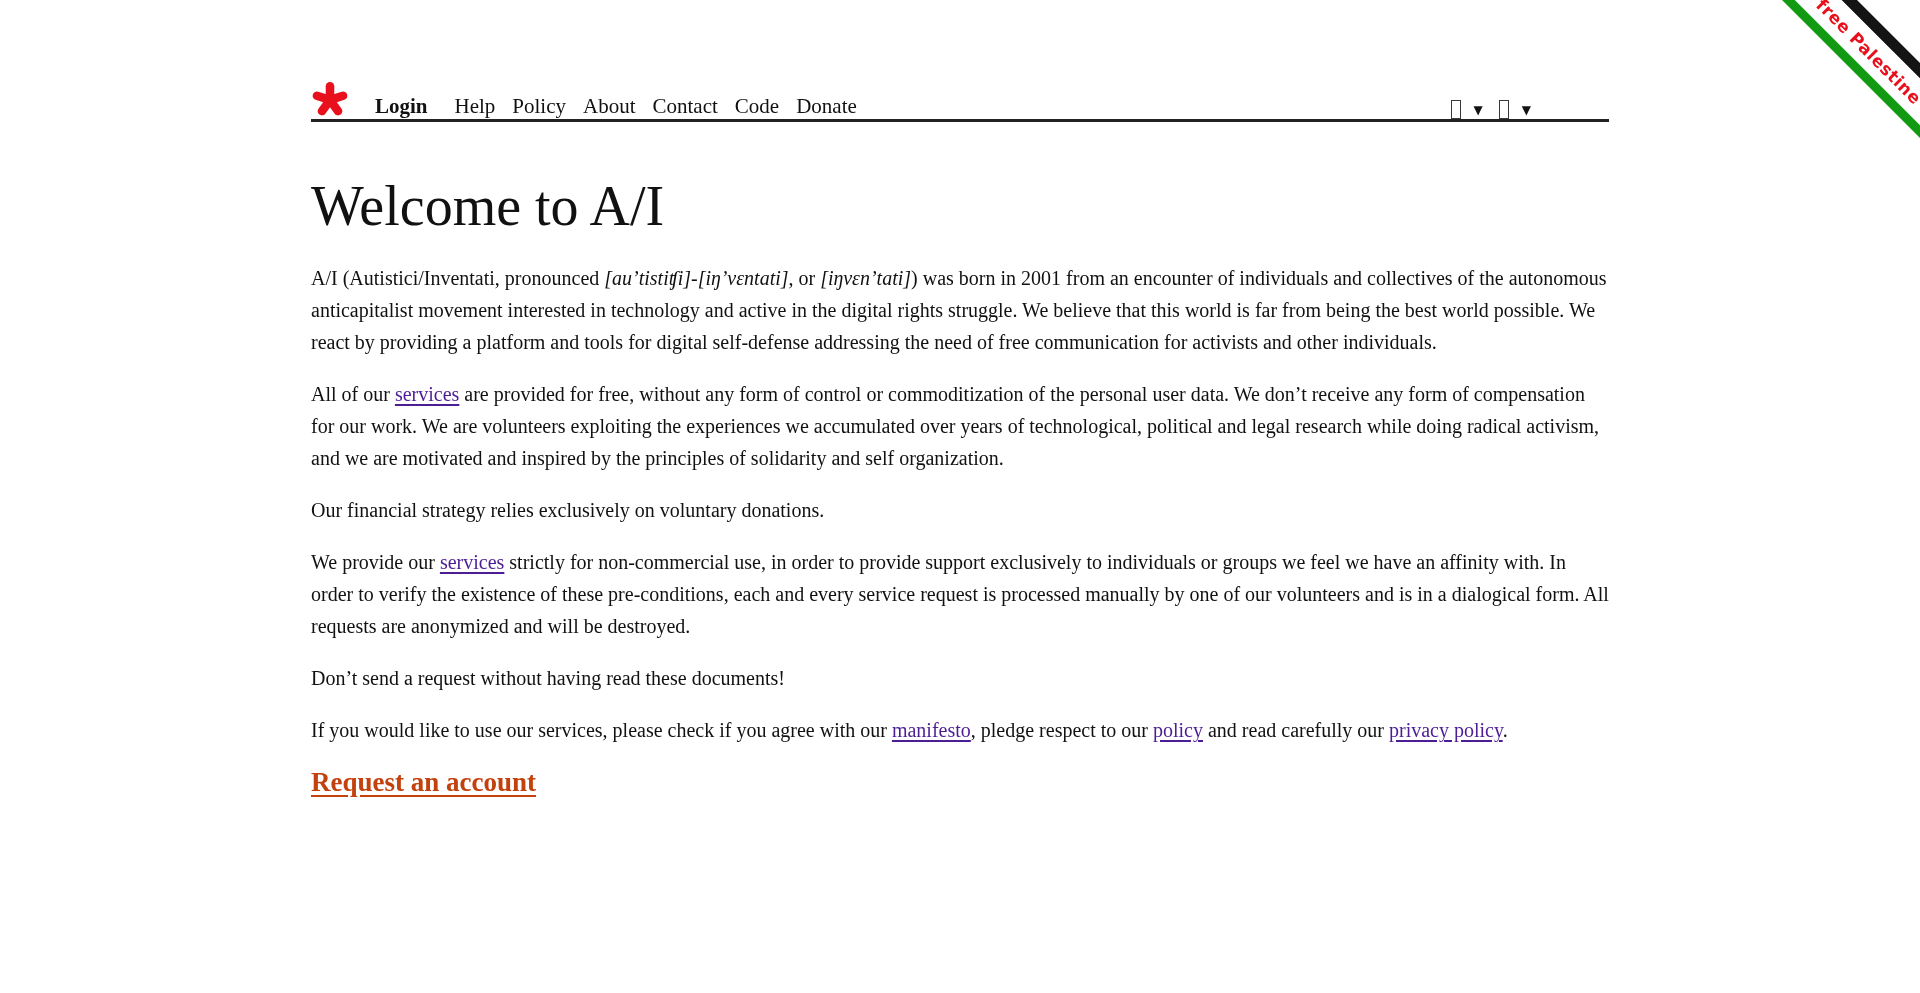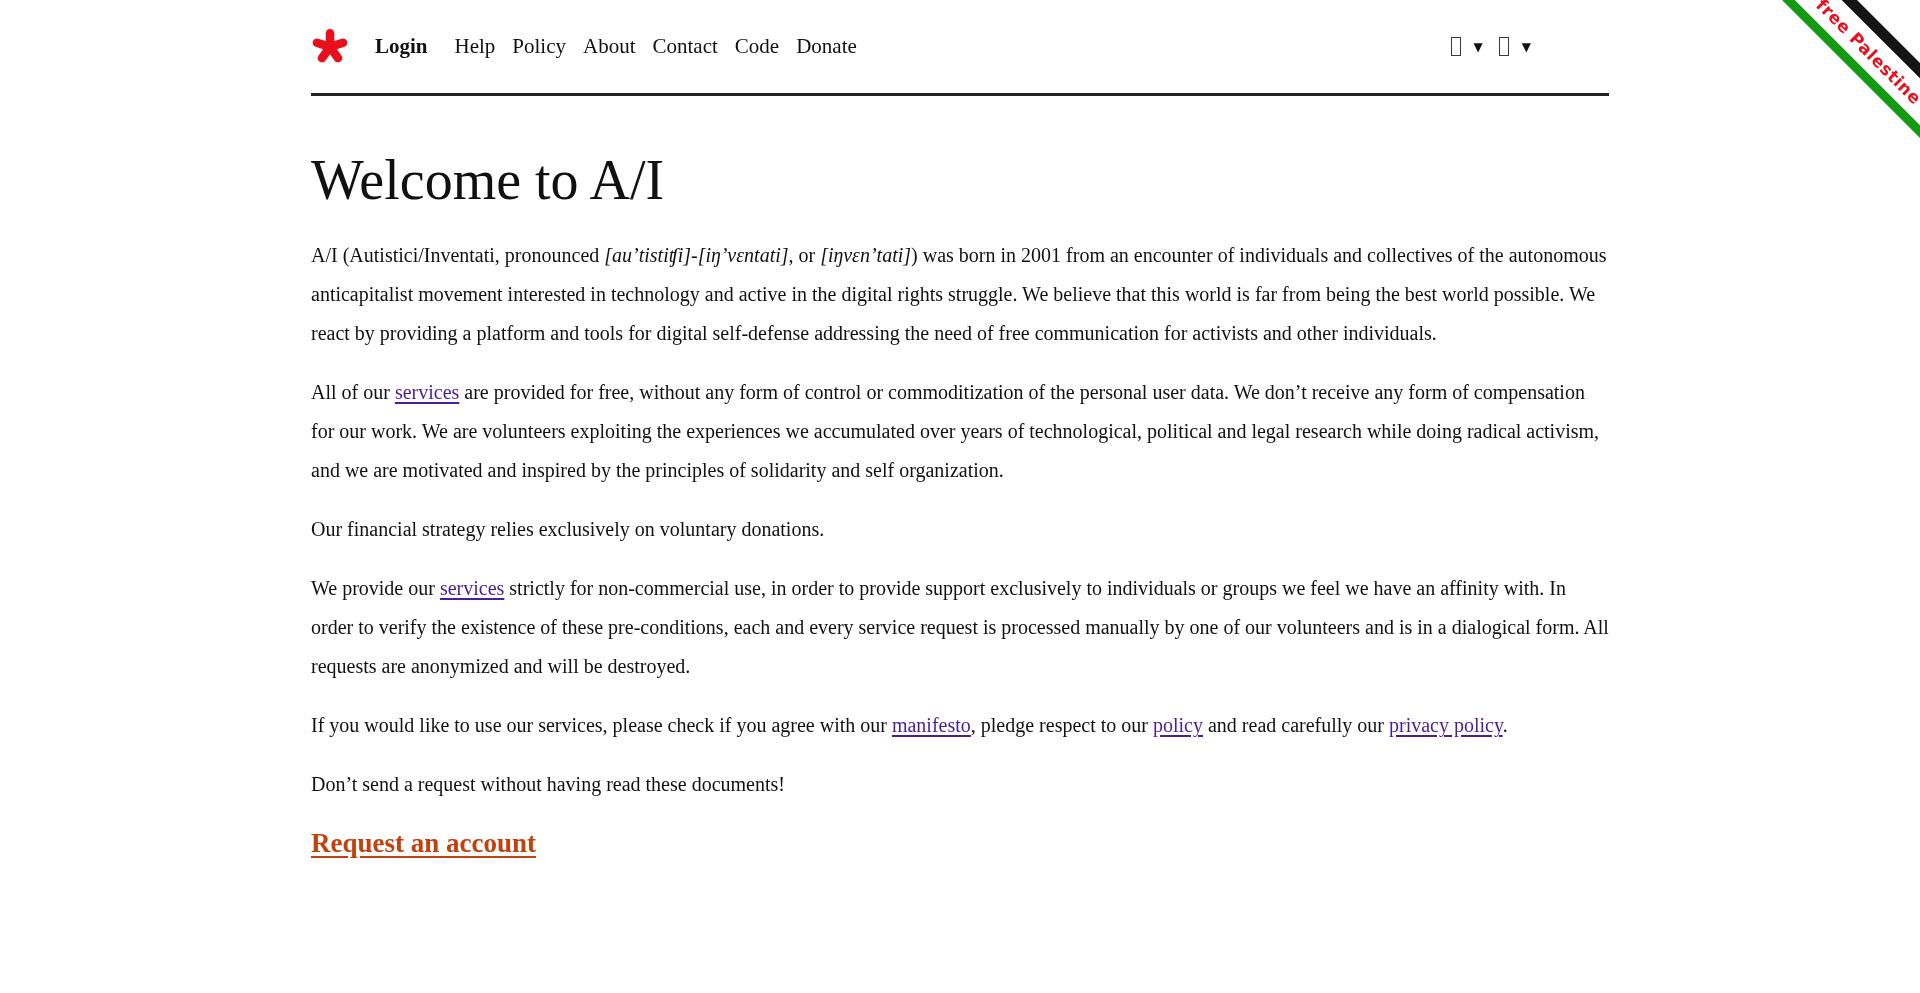--- a/index.html
+++ b/index.html
@@ -14,22 +14,22 @@
     overflow: hidden;
   }
   .page {
     width: 1298px;
     margin: 0 auto;
   }
 
   
   .site-header {
     display: flex;
-    align-items: center;
-    height: 96px;
+    align-items: flex-end;
+    height: 122px;
     border-bottom: 3px solid #222222;
   }
   .logo-link {
     display: inline-flex;
     align-items: center;
     margin-right: 26px;
     text-decoration: none;
   }
   .logo-link svg { display: block; }
   nav.main-nav {
@@ -75,21 +75,21 @@
   main { padding-bottom: 10px; }
   h1.page-title {
     font-size: 56px;
     font-weight: 400;
     margin: 52px 0 24px 0;
     line-height: 1.15;
     color: #111111;
   }
   p.body-para {
     font-size: 20px;
-    line-height: 39px;
+    line-height: 32px;
     margin: 20px 0;
     color: #111111;
   }
   p.body-para em { font-style: italic; }
   a.inline-link {
     color: #4c1d95;
     text-decoration: underline;
     text-underline-offset: 3px;
   }
   .request-para { margin-top: 28px; }
@@ -195,22 +195,22 @@
     </div>
   </header>
 
   <main>
     <h1 class="page-title">Welcome to A/I</h1>
 
     <p class="body-para">A/I (Autistici/Inventati, pronounced <em>[auʼtistiʧi]</em>-<em>[iŋʼvɛntati]</em>, or <em>[iŋvɛnʼtati]</em>) was born in 2001 from an encounter of individuals and collectives of the autonomous anticapitalist movement interested in technology and active in the digital rights struggle. We believe that this world is far from being the best world possible. We react by providing a platform and tools for digital self-defense addressing the need of free communication for activists and other individuals.</p>
     <p class="body-para">All of our <a href="#" class="inline-link">services</a> are provided for free, without any form of control or commoditization of the personal user data. We don’t receive any form of compensation for our work. We are volunteers exploiting the experiences we accumulated over years of technological, political and legal research while doing radical activism, and we are motivated and inspired by the principles of solidarity and self organization.</p>
     <p class="body-para">Our financial strategy relies exclusively on voluntary donations.</p>
     <p class="body-para">We provide our <a href="#" class="inline-link">services</a> strictly for non-commercial use, in order to provide support exclusively to individuals or groups we feel we have an affinity with. In order to verify the existence of these pre-conditions, each and every service request is processed manually by one of our volunteers and is in a dialogical form. All requests are anonymized and will be destroyed.</p>
+    <p class="body-para">Don’t send a request without having read these documents!</p>
     <p class="body-para">If you would like to use our services, please check if you agree with our <a href="#" class="inline-link">manifesto</a>, pledge respect to our <a href="#" class="inline-link">policy</a> and read carefully our <a href="#" class="inline-link">privacy policy</a>.</p>
-    <p class="body-para">Don’t send a request without having read these documents!</p>
 
     <p class="body-para request-para">
       <a class="request-link" href="#">Request an account</a>
     </p>
   </main>
 
 
 </div>
 
 <div class="ribbon-wrap">

